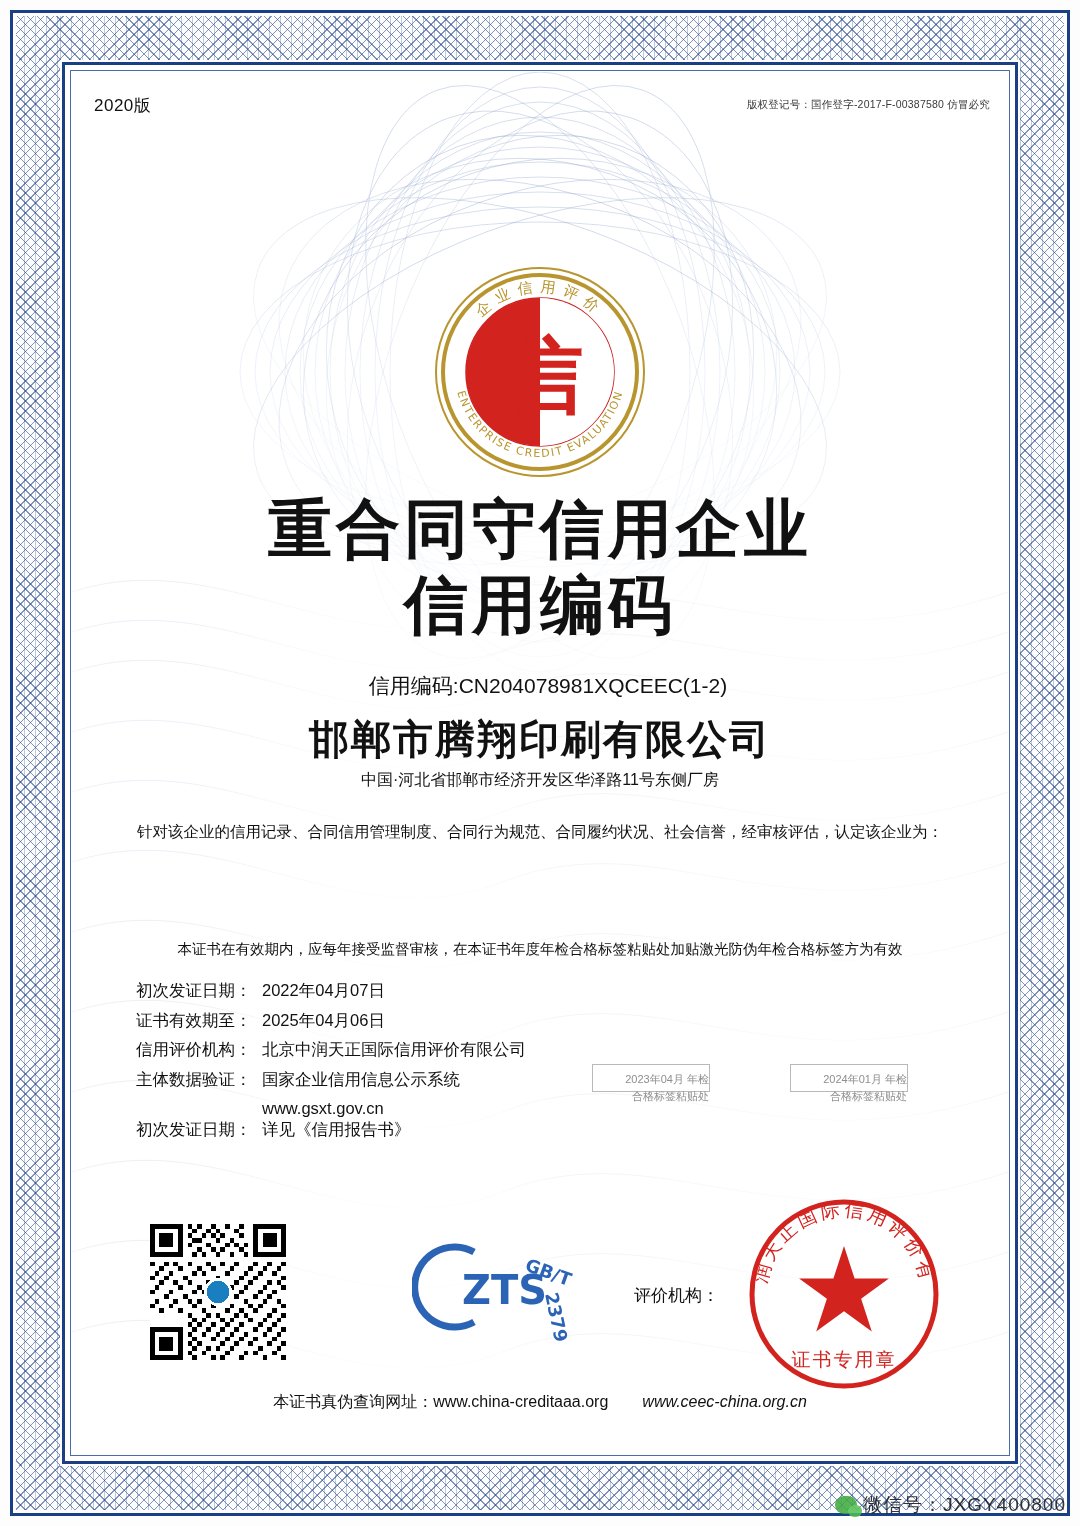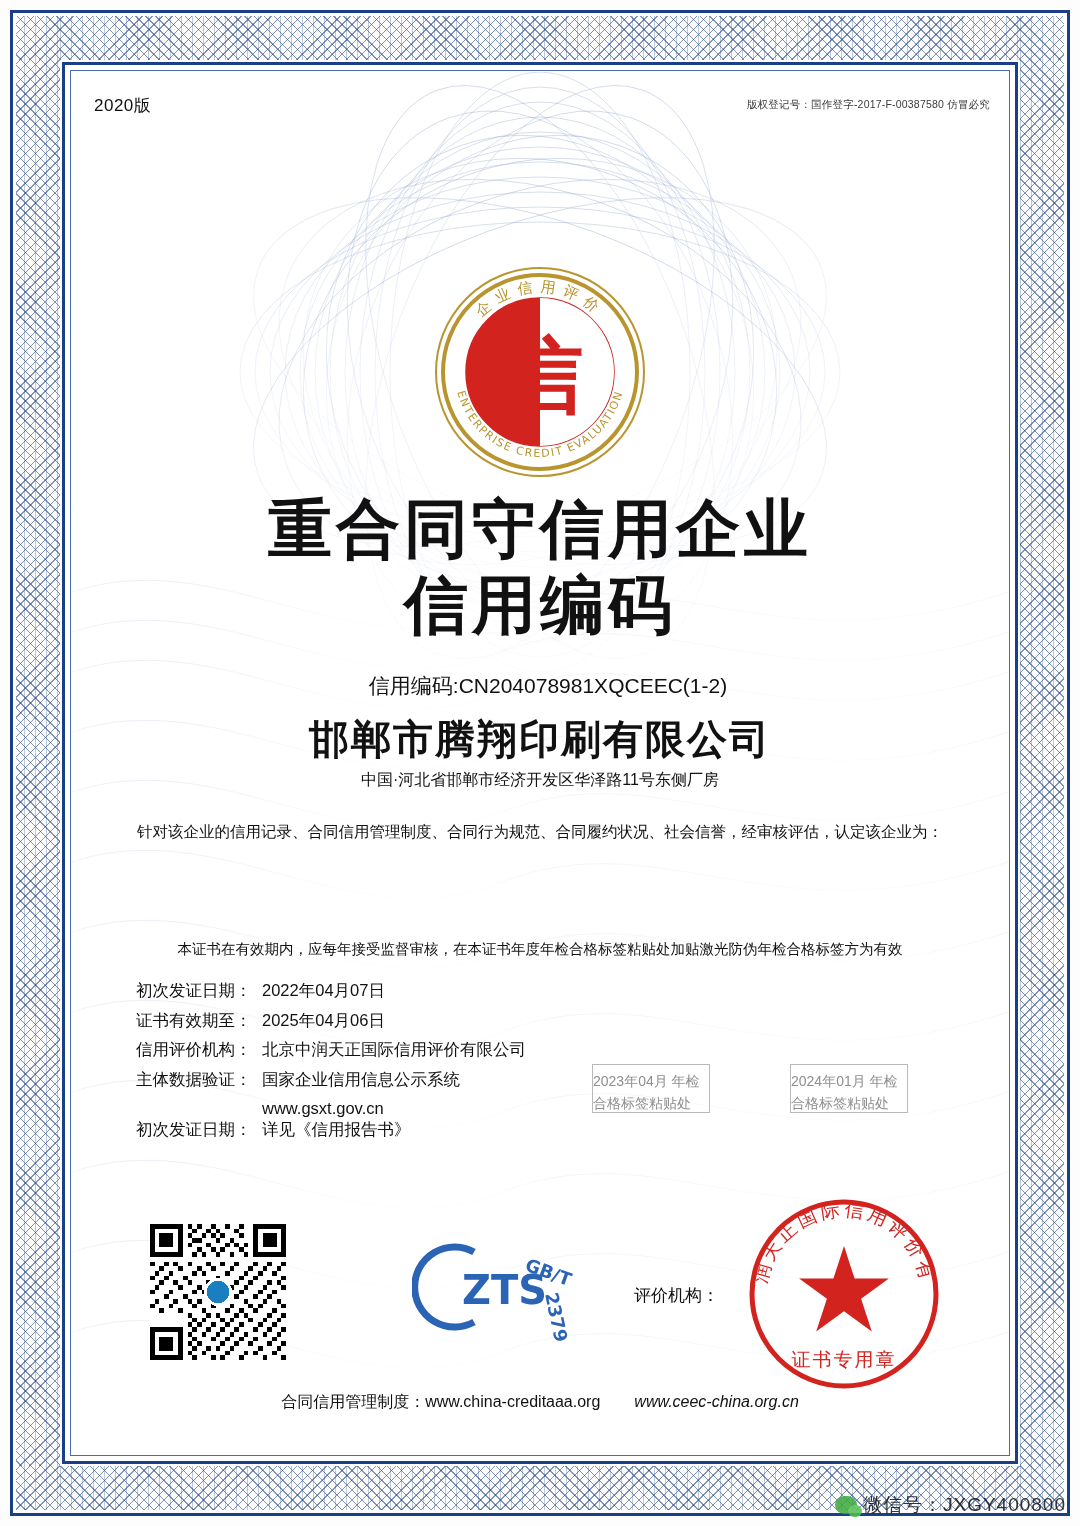--- a/index.html
+++ b/index.html
@@ -189,26 +189,26 @@
   }
   .dvalue { white-space: nowrap; }
   .dsub {
     margin-left: 126px;
     margin-bottom: 4px;
   }
 
   
   .stamp-box {
     position: absolute;
-    width: 118px; height: 49px;
+    width: 118px; height: 28px;
     border: 1px solid #b9b9b9;
     color: #8e8e8e;
-    font-size: 14px;
+    font-size: 11px;
     line-height: 1.55;
-    text-align: left;
+    text-align: right;
     padding-top: 6px;
     box-sizing: border-box;
   }
   .stamp-box.s1 { left: 520px; top: 992px; }
   .stamp-box.s2 { left: 718px; top: 992px; }
 
   
   .qr {
     position: absolute;
     left: 78px; top: 1152px;
@@ -652,21 +652,21 @@
         <circle cx="100" cy="100" r="92" fill="none" stroke="#d2231f" stroke-width="5"></circle>
         <text font-family="DejaVu Sans, Liberation Sans, sans-serif" font-size="19" fill="#d2231f" letter-spacing="3.5">
           <textPath href="#sealArc" startOffset="50%" text-anchor="middle">北京中润天正国际信用评价有限公司</textPath>
         </text>
         <polygon fill="#d2231f" points="100,52 110.6,84.6 144.9,84.6 117.1,104.8 127.8,137.4 100,117.2 72.2,137.4 82.9,104.8 55.1,84.6 89.4,84.6"></polygon>
         <text x="100" y="172" text-anchor="middle" font-family="DejaVu Sans, Liberation Sans, sans-serif" font-size="19" fill="#d2231f" letter-spacing="2">证书专用章</text>
       </svg>
     </div>
 
     <div class="footer">
-      <span>合同信用管理制度：</span><span>www.china-creditaaa.org</span><span class="url">www.ceec-china.org.cn</span>
+      <span>本证书真伪查询网址：</span><span>www.china-creditaaa.org</span><span class="url">www.ceec-china.org.cn</span>
     </div>
 
   </div>
 
   <div class="wechat">
     <span class="wicon"></span>
     <span>微信号：JXGY400800</span>
   </div>
 
 </div>

